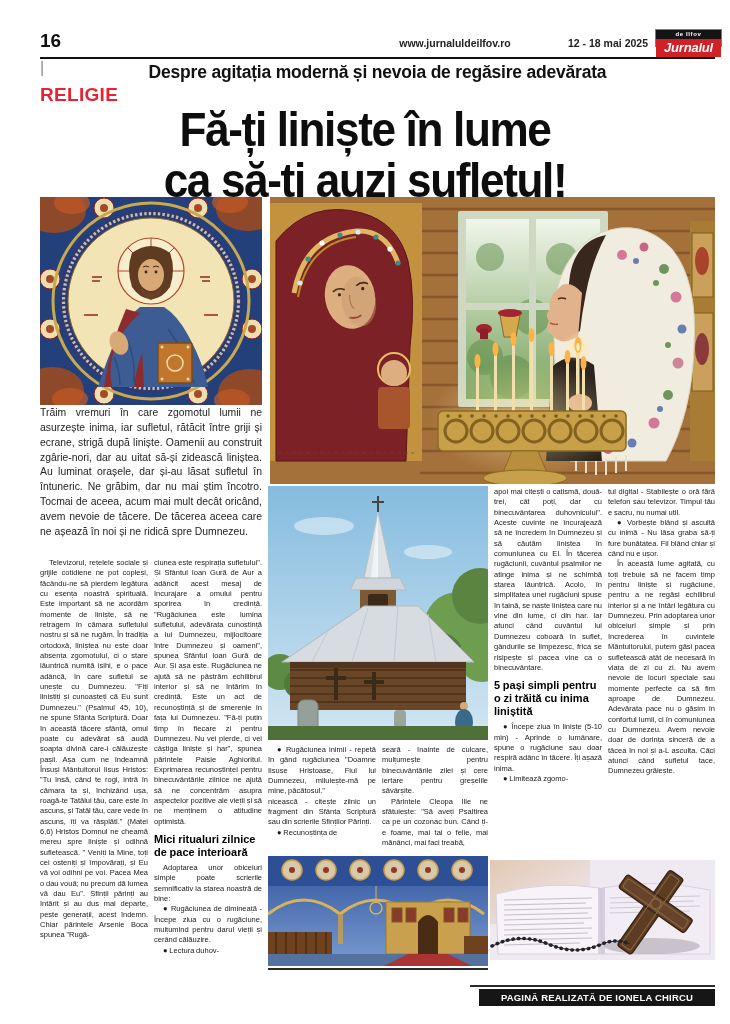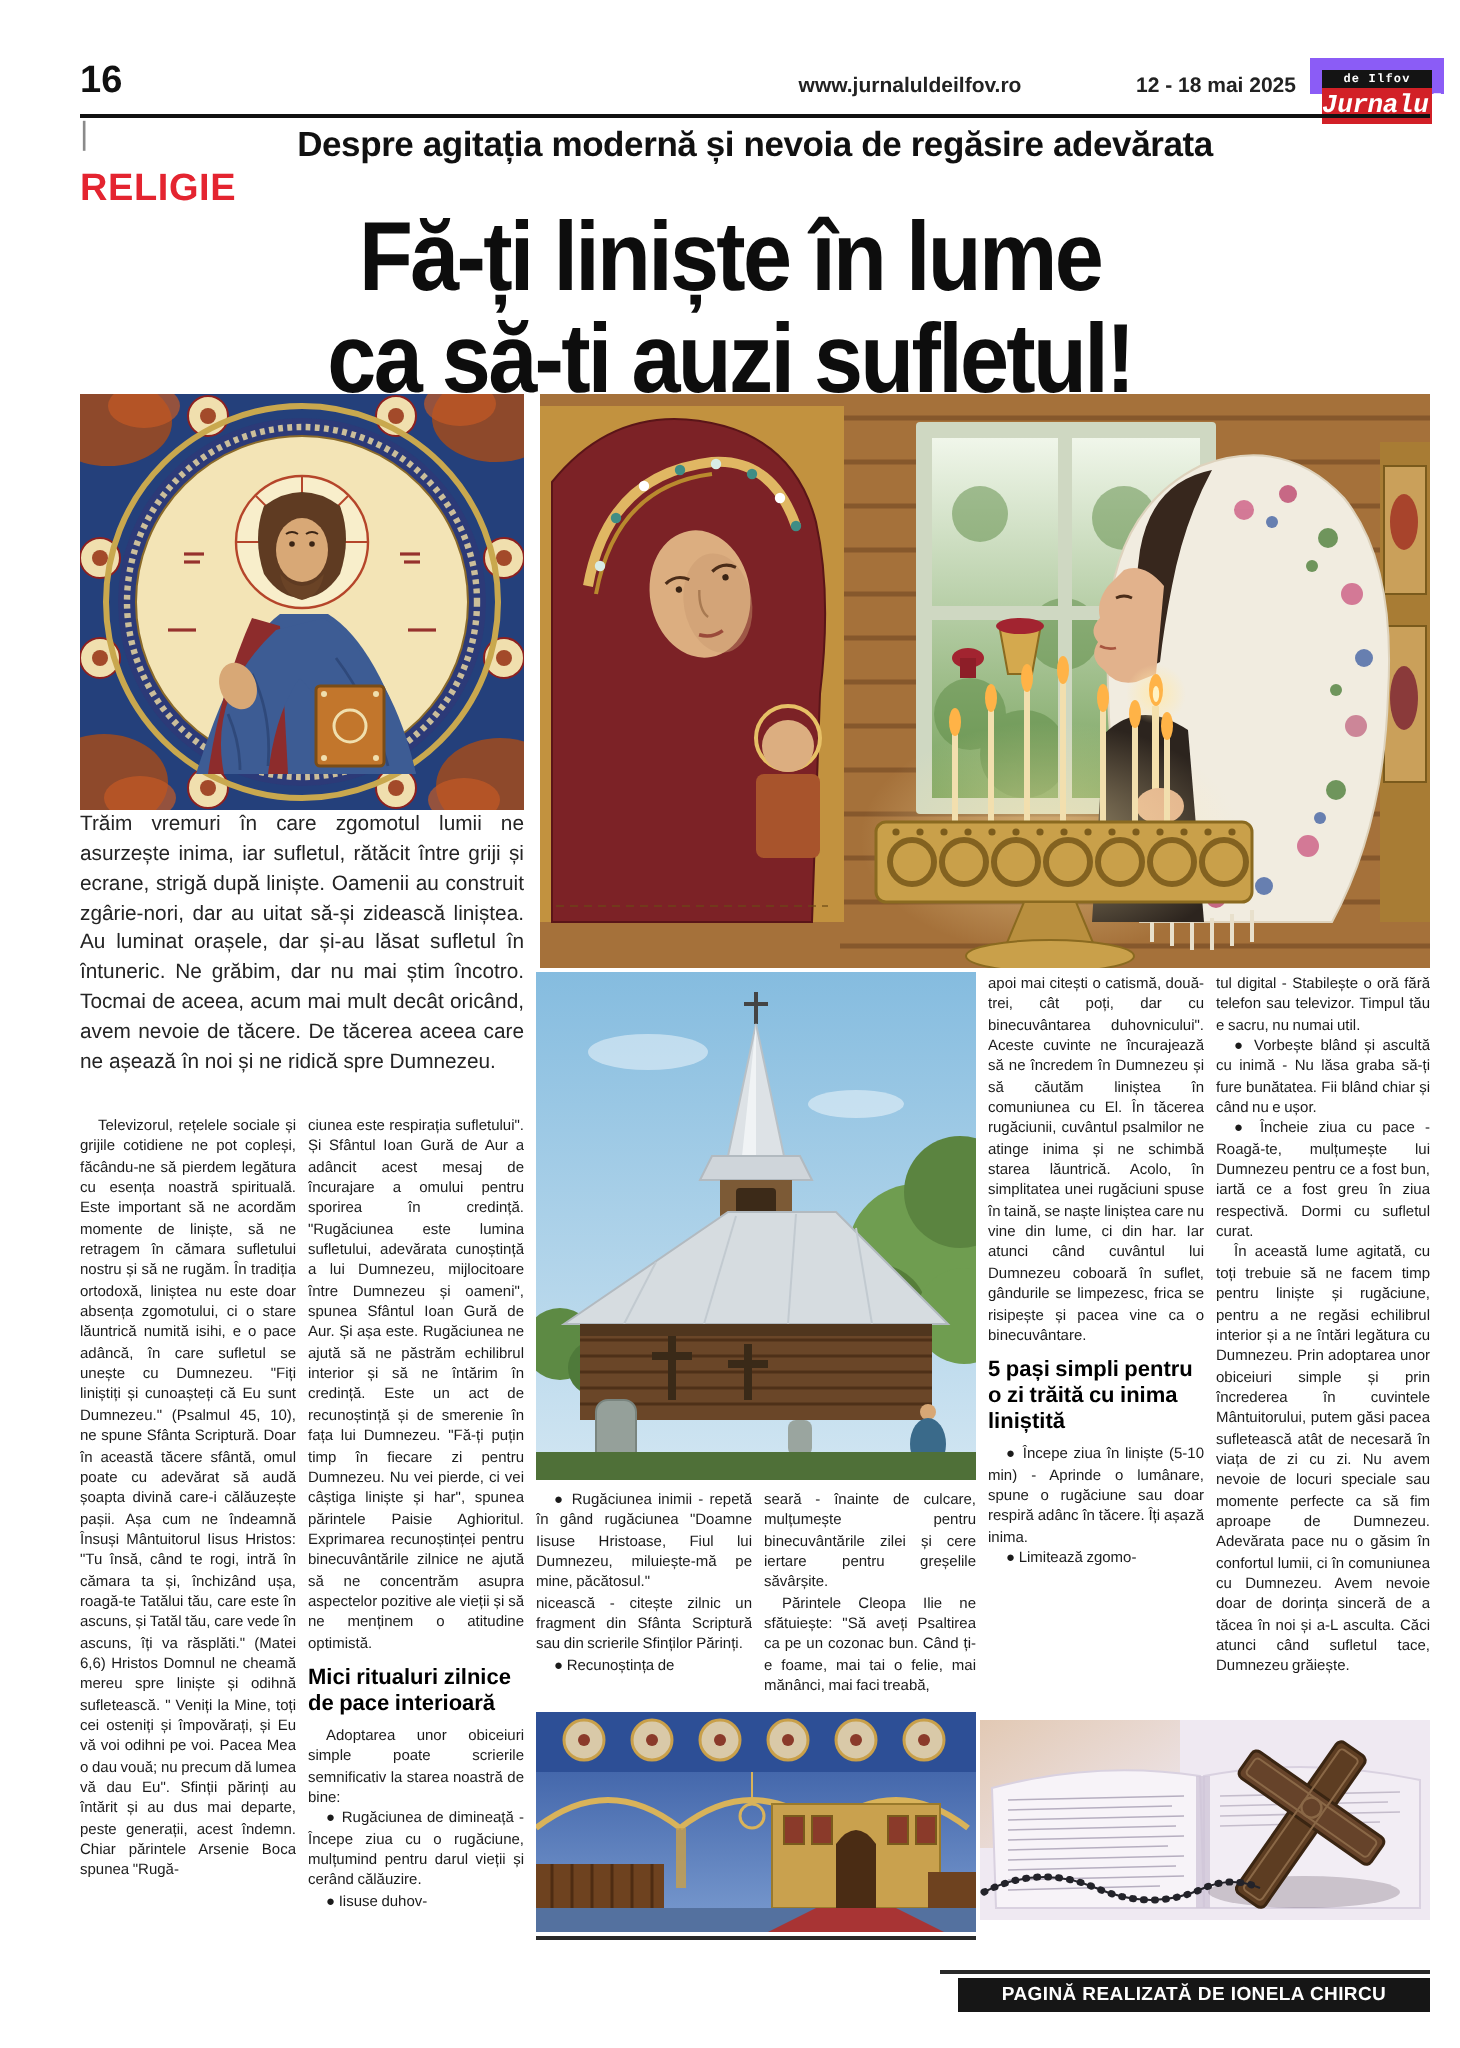--- a/index.html
+++ b/index.html
@@ -7,21 +7,21 @@
         font-family:"Liberation Sans",sans-serif;color:#111;}
   .abs{position:absolute;}
 
   
   .hdr-left{left:40px;top:30px;display:flex;align-items:baseline;gap:7px;flex-direction:column;}
   .pageno{font-size:19px;font-weight:800;color:#111;}
   .hdr-sep{font-size:16px;color:#8a8a8a;font-weight:400;}
   .section{font-size:19px;font-weight:800;color:#e42430;letter-spacing:.3px;}
   .site{left:360px;top:37px;width:190px;text-align:center;font-size:10.5px;font-weight:700;color:#222;}
   .dater{left:560px;top:37px;width:88px;text-align:right;font-size:10.5px;font-weight:700;color:#222;}
-  .logo{left:655px;top:29px;width:67px;height:18px;border:6px solid #8b5cf6;box-sizing:border-box;font-family:Liberation Mono, monospace;}
+  .logo{left:655px;top:29px;width:67px;height:18px;border:1px solid #8b5cf6;box-sizing:border-box;}
   .logo-top{height:9px;background:#141414;color:#fff;font-size:6px;line-height:9px;text-align:center;
             letter-spacing:.6px;font-weight:700;}
   .logo-main{height:18px;background:#d22027;color:#fff;font-style:italic;font-weight:800;
              font-size:13px;line-height:18px;text-align:center;letter-spacing:-.2px;}
   .rule-top{left:40px;top:57px;width:675px;height:2px;background:#111;}
 
   .kicker{left:40px;top:62px;width:675px;text-align:center;font-size:17.5px;font-weight:700;
           color:#111;letter-spacing:-.2px;}
 
   .headline{left:20px;top:104px;width:690px;text-align:center;font-weight:800;color:#0d0d0d;}
@@ -499,41 +499,40 @@
   </div>
 
   <div class="abs col colA">
       <div class="blk p">Televizorul, rețelele sociale și grijile cotidiene ne pot copleși, făcându-ne să pierdem legătura cu esența noastră spirituală. Este important să ne acordăm momente de liniște, să ne retragem în cămara sufletului nostru și să ne rugăm. În tradiția ortodoxă, liniștea nu este doar absența zgomotului, ci o stare lăuntrică numită isihi, e o pace adâncă, în care sufletul se unește cu Dumnezeu. "Fiți liniștiți și cunoașteți că Eu sunt Dumnezeu." (Psalmul 45, 10), ne spune Sfânta Scriptură. Doar în această tăcere sfântă, omul poate cu adevărat să audă șoapta divină care-i călăuzește pașii. Așa cum ne îndeamnă Însuși Mântuitorul Iisus Hristos: "Tu însă, când te rogi, intră în cămara ta și, închizând ușa, roagă-te Tatălui tău, care este în ascuns, și Tatăl tău, care vede în ascuns, îți va răsplăti." (Matei 6,6) Hristos Domnul ne cheamă mereu spre liniște și odihnă sufletească. " Veniți la Mine, toți cei osteniți și împovărați, și Eu vă voi odihni pe voi. Pacea Mea o dau vouă; nu precum dă lumea vă dau Eu". Sfinții părinți au întărit și au dus mai departe, peste generații, acest îndemn. Chiar părintele Arsenie Boca spunea "Rugă-</div>
     </div>
   <div class="abs col colB">
       <div class="blk cont">ciunea este respirația sufletului". Și Sfântul Ioan Gură de Aur a adâncit acest mesaj de încurajare a omului pentru sporirea în credință. "Rugăciunea este lumina sufletului, adevărata cunoștință a lui Dumnezeu, mijlocitoare între Dumnezeu și oameni", spunea Sfântul Ioan Gură de Aur. Și așa este. Rugăciunea ne ajută să ne păstrăm echilibrul interior și să ne întărim în credință. Este un act de recunoștință și de smerenie în fața lui Dumnezeu. "Fă-ți puțin timp în fiecare zi pentru Dumnezeu. Nu vei pierde, ci vei câștiga liniște și har", spunea părintele Paisie Aghioritul. Exprimarea recunoștinței pentru binecuvântările zilnice ne ajută să ne concentrăm asupra aspectelor pozitive ale vieții și să ne menținem o atitudine optimistă.</div>
       <div class="blk h3">Mici ritualuri zilnice de pace interioară</div>
       <div class="blk p">Adoptarea unor obiceiuri simple poate scrierile semnificativ la starea noastră de bine:</div>
       <div class="blk bullet">● Rugăciunea de dimineață - Începe ziua cu o rugăciune, mulțumind pentru darul vieții și cerând călăuzire.</div>
-      <div class="blk bullet">● Iisuse duhov-</div>
+      <div class="blk bullet">● Lectura duhov-</div>
     </div>
   <div class="abs col colC">
       <div class="blk bullet">● Rugăciunea inimii - repetă în gând rugăciunea "Doamne Iisuse Hristoase, Fiul lui Dumnezeu, miluiește-mă pe mine, păcătosul."</div>
       <div class="blk cont">nicească - citește zilnic un fragment din Sfânta Scriptură sau din scrierile Sfinților Părinți.</div>
       <div class="blk bullet">● Recunoștința de</div>
     </div>
   <div class="abs col colD">
       <div class="blk cont">seară - înainte de culcare, mulțumește pentru binecuvântările zilei și cere iertare pentru greșelile săvârșite.</div>
       <div class="blk p">Părintele Cleopa Ilie ne sfătuiește: "Să aveți Psaltirea ca pe un cozonac bun. Când ți-e foame, mai tai o felie, mai mănânci, mai faci treabă,</div>
     </div>
   <div class="abs col colE">
       <div class="blk cont">apoi mai citești o catismă, două-trei, cât poți, dar cu binecuvântarea duhovnicului". Aceste cuvinte ne încurajează să ne încredem în Dumnezeu și să căutăm liniștea în comuniunea cu El. În tăcerea rugăciunii, cuvântul psalmilor ne atinge inima și ne schimbă starea lăuntrică. Acolo, în simplitatea unei rugăciuni spuse în taină, se naște liniștea care nu vine din lume, ci din har. Iar atunci când cuvântul lui Dumnezeu coboară în suflet, gândurile se limpezesc, frica se risipește și pacea vine ca o binecuvântare.</div>
       <div class="blk h3">5 pași simpli pentru o zi trăită cu inima liniștită</div>
       <div class="blk bullet">● Începe ziua în liniște (5-10 min) - Aprinde o lumânare, spune o rugăciune sau doar respiră adânc în tăcere. Îți așază inima.</div>
       <div class="blk bullet">● Limitează zgomo-</div>
     </div>
   <div class="abs col colF">
       <div class="blk cont">tul digital - Stabilește o oră fără telefon sau televizor. Timpul tău e sacru, nu numai util.</div>
       <div class="blk bullet">● Vorbește blând și ascultă cu inimă - Nu lăsa graba să-ți fure bunătatea. Fii blând chiar și când nu e ușor.</div>
-      <div class="blk bullet">● Încheie ziua cu pace - Roagă-te, mulțumește lui Dumnezeu pentru ce a fost bun, iartă ce a fost greu în ziua respectivă. Dormi cu sufletul curat.</div>
       <div class="blk p">În această lume agitată, cu toți trebuie să ne facem timp pentru liniște și rugăciune, pentru a ne regăsi echilibrul interior și a ne întări legătura cu Dumnezeu. Prin adoptarea unor obiceiuri simple și prin încrederea în cuvintele Mântuitorului, putem găsi pacea sufletească atât de necesară în viața de zi cu zi. Nu avem nevoie de locuri speciale sau momente perfecte ca să fim aproape de Dumnezeu. Adevărata pace nu o găsim în confortul lumii, ci în comuniunea cu Dumnezeu. Avem nevoie doar de dorința sinceră de a tăcea în noi și a-L asculta. Căci atunci când sufletul tace, Dumnezeu grăiește.</div>
     </div>
 
   <div class="abs rule-mid"></div>
   <div class="abs caption">PAGINĂ REALIZATĂ DE IONELA CHIRCU</div>
   <div class="abs rule-bot"></div>
 
 </div>
 
 </body></html>

